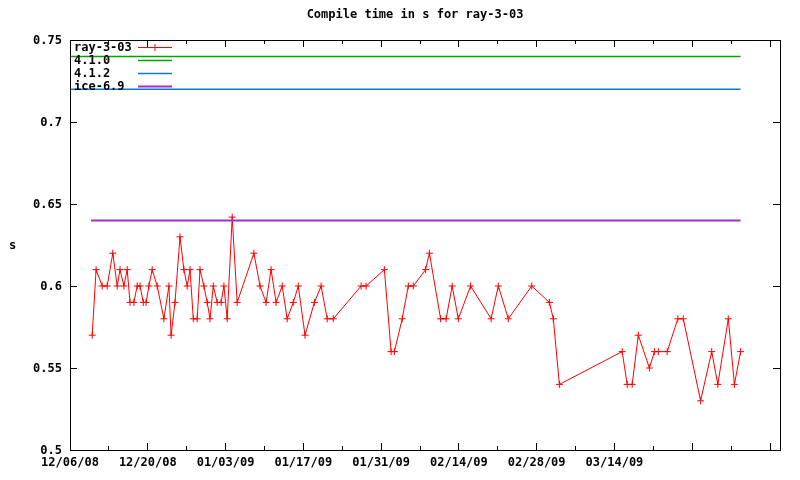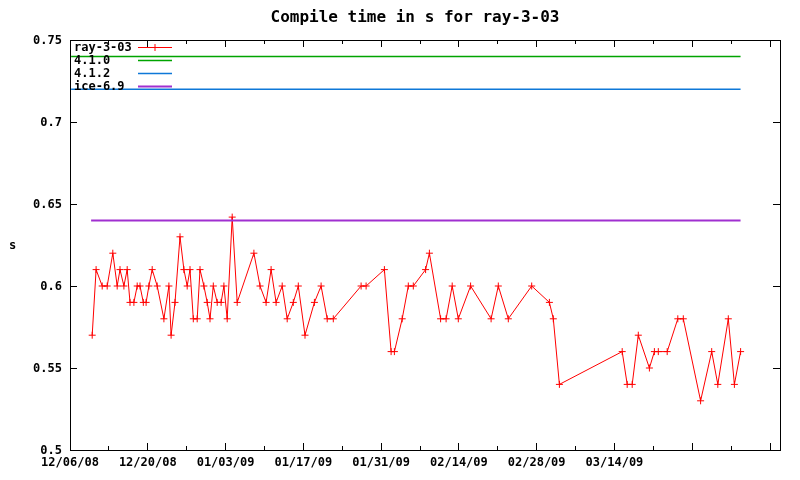--- a/index.html
+++ b/index.html
@@ -2,21 +2,21 @@
 <html><head>
 <meta charset="utf-8">
 <style>
   html,body{margin:0;padding:0;background:#fff;}
   .chart{
     position:relative;width:800px;height:480px;background:#ffffff;
     font-family:"DejaVu Sans Mono",monospace;color:#000;overflow:hidden;
   }
   .chart-title{
     position:absolute;top:7px;left:60px;width:710px;text-align:center;
-    font-size:16px;font-weight:bold;letter-spacing:0px;
+    font-size:12px;font-weight:bold;letter-spacing:0px;
   }
   .y-axis-label{
     position:absolute;top:238px;left:9px;font-size:12px;font-weight:bold;
   }
   svg.plot{position:absolute;top:0;left:0;}
   .legend{position:absolute;top:41px;left:74px;}
   .lrow{display:flex;align-items:center;height:13px;}
   .llabel{
     display:inline-block;width:64px;font-size:12px;font-weight:bold;
     line-height:13px;white-space:nowrap;

